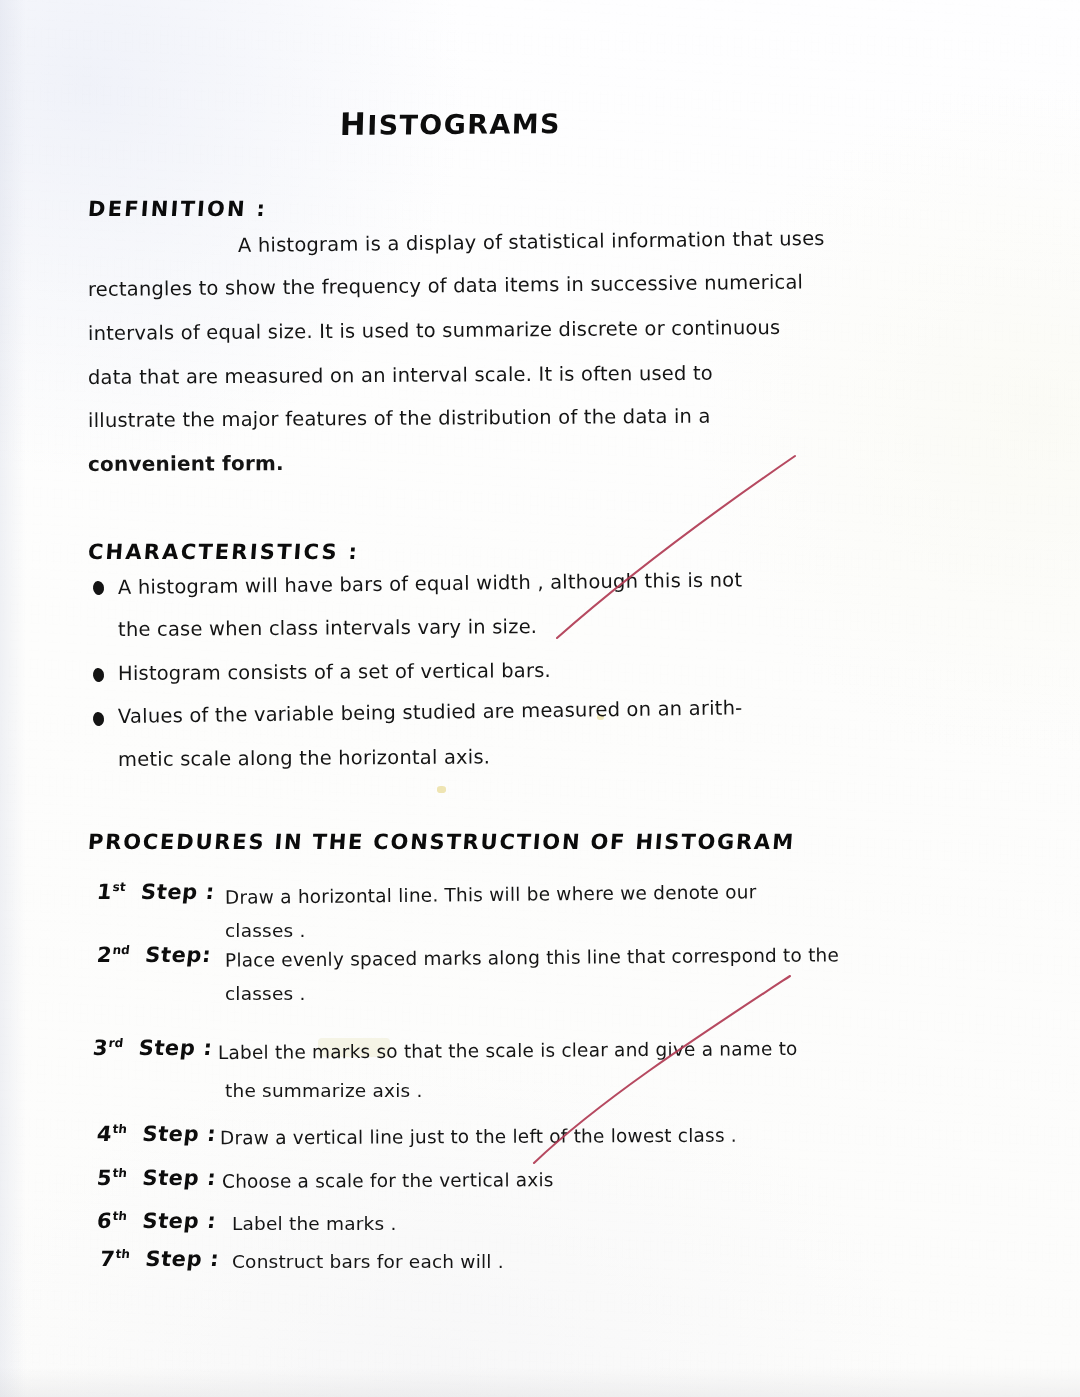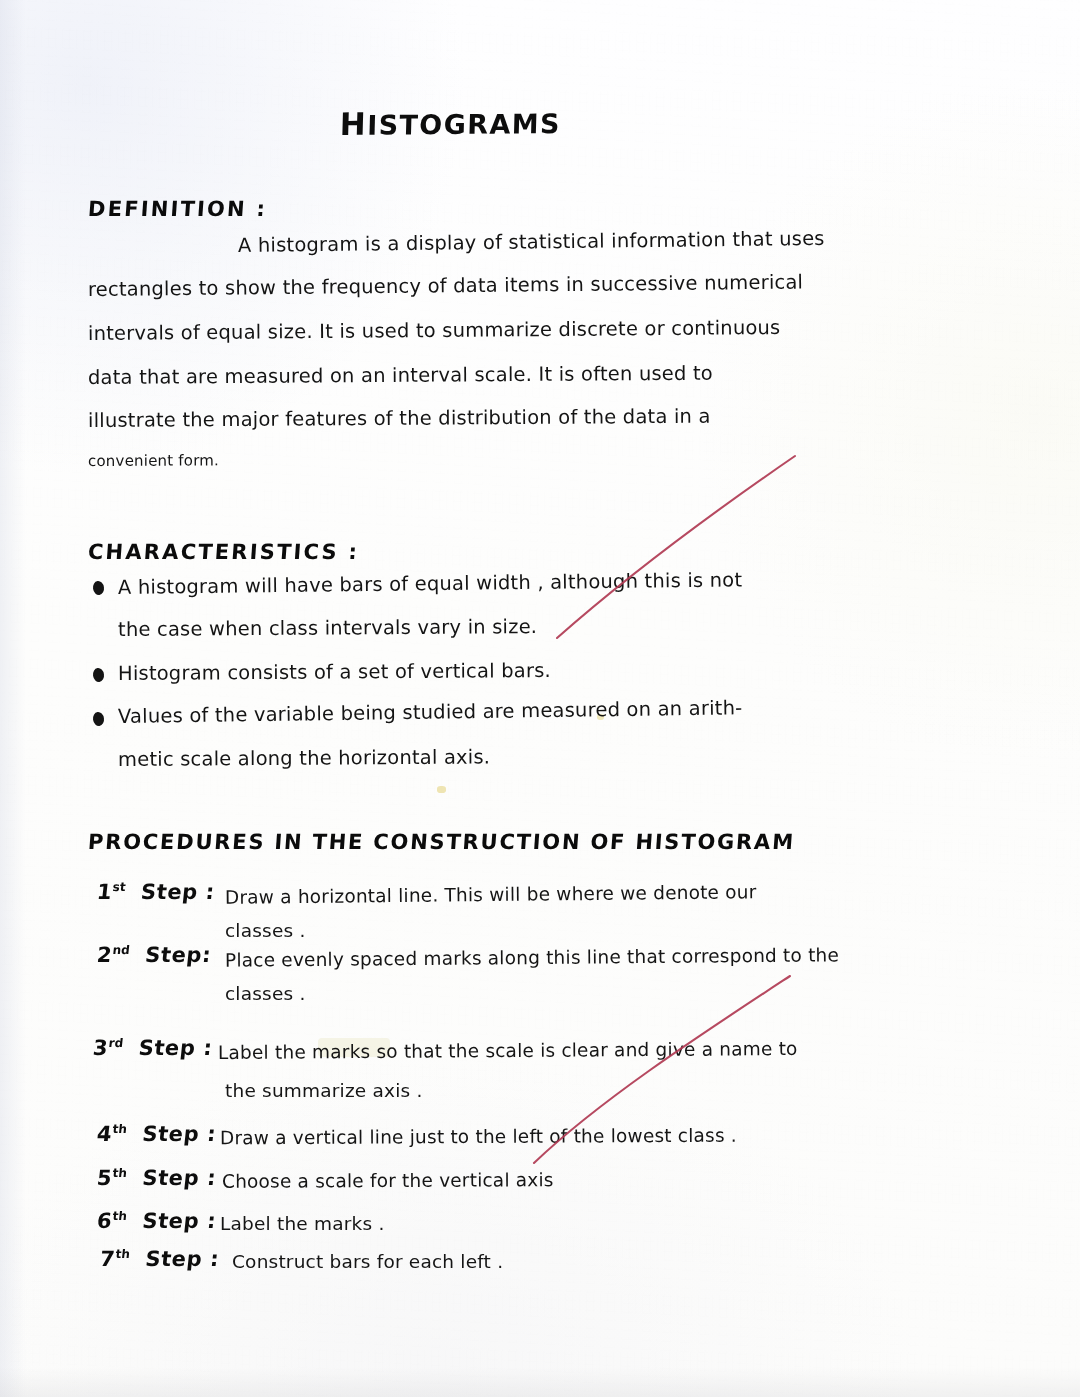--- a/index.html
+++ b/index.html
@@ -150,21 +150,21 @@
 
   <div class="title hw">HISTOGRAMS</div>
 
   <div class="heading hw" style="left:88px; top:197px;">DEFINITION :</div>
 
   <div class="row hw" style="left:238px; top:234px; transform:rotate(-0.7deg); font-size:19.5px;">A   histogram   is   a   display   of   statistical   information   that   uses</div>
   <div class="row hw" style="left:88px; top:278px; transform:rotate(-0.6deg); font-size:19.5px;">rectangles   to   show   the   frequency   of   data   items   in   successive   numerical</div>
   <div class="row hw" style="left:88px; top:322px; transform:rotate(-0.5deg); font-size:19.5px;">intervals   of   equal   size.  It   is   used   to   summarize   discrete   or   continuous</div>
   <div class="row hw" style="left:88px; top:366px; transform:rotate(-0.4deg); font-size:19.5px;">data   that   are   measured   on   an   interval   scale.   It   is   often   used   to</div>
   <div class="row hw" style="left:88px; top:409px; transform:rotate(-0.4deg); font-size:19.5px;">illustrate   the   major   features   of   the   distribution   of   the   data   in   a</div>
-  <div class="row hw" style="left:88px; top:452px; transform:rotate(-0.3deg); font-size:15px;">convenient   form.</div>
+  <div class="row hw" style="left:88px; top:452px; transform:rotate(-0.3deg); font-size:20px;font-weight:bold;">convenient   form.</div>
 
   <div class="heading hw" style="left:88px; top:540px;">CHARACTERISTICS :</div>
 
   <div class="bullet" style="left:93px; top:581px;"></div>
   <div class="row hw" style="left:118px; top:576px; transform:rotate(-0.7deg); font-size:19.5px;">A   histogram   will   have   bars   of   equal   width ,  although   this   is   not</div>
   <div class="row hw" style="left:118px; top:618px; transform:rotate(-0.4deg); font-size:19.5px;">the   case   when   class   intervals   vary   in   size.</div>
 
   <div class="bullet" style="left:93px; top:668px;"></div>
   <div class="row hw" style="left:118px; top:662px; transform:rotate(-0.4deg); font-size:19.5px;">Histogram   consists   of   a   set   of   vertical   bars.</div>
 
@@ -204,26 +204,26 @@
   <div class="step-label hw" style="left:97px; top:1166px;">
     <span>5</span><sup>th</sup>
     <span style="margin-left:8px;">Step :</span>
   </div>
   <div class="step-body hw" style="left:222px; top:1170px; transform:rotate(-0.3deg);">Choose  a  scale   for   the   vertical   axis</div>
 
   <div class="step-label hw" style="left:97px; top:1209px;">
     <span>6</span><sup>th</sup>
     <span style="margin-left:8px;">Step :</span>
   </div>
-  <div class="step-body hw" style="left:220px; top:1213px;">Label  the   marks .</div>
+  <div class="step-body hw" style="left:232px; top:1213px;">Label  the   marks .</div>
 
   <div class="step-label hw" style="left:100px; top:1247px;">
     <span>7</span><sup>th</sup>
     <span style="margin-left:8px;">Step :</span>
   </div>
-  <div class="step-body hw" style="left:232px; top:1251px;">Construct   bars   for  each   left .</div>
+  <div class="step-body hw" style="left:232px; top:1251px;">Construct   bars   for  each   will .</div>
 
   <svg class="redline" viewBox="0 0 1080 1397" xmlns="http://www.w3.org/2000/svg">
     <path d="M 557 638 C 600 600, 680 535, 795 456" fill="none" stroke="#b03a52" stroke-width="2.1" stroke-linecap="round" opacity="0.92"></path>
     <path d="M 534 1163 C 600 1100, 700 1035, 790 976" fill="none" stroke="#b03a52" stroke-width="2.1" stroke-linecap="round" opacity="0.92"></path>
   </svg>
 
 </div>
 
 </body></html>

